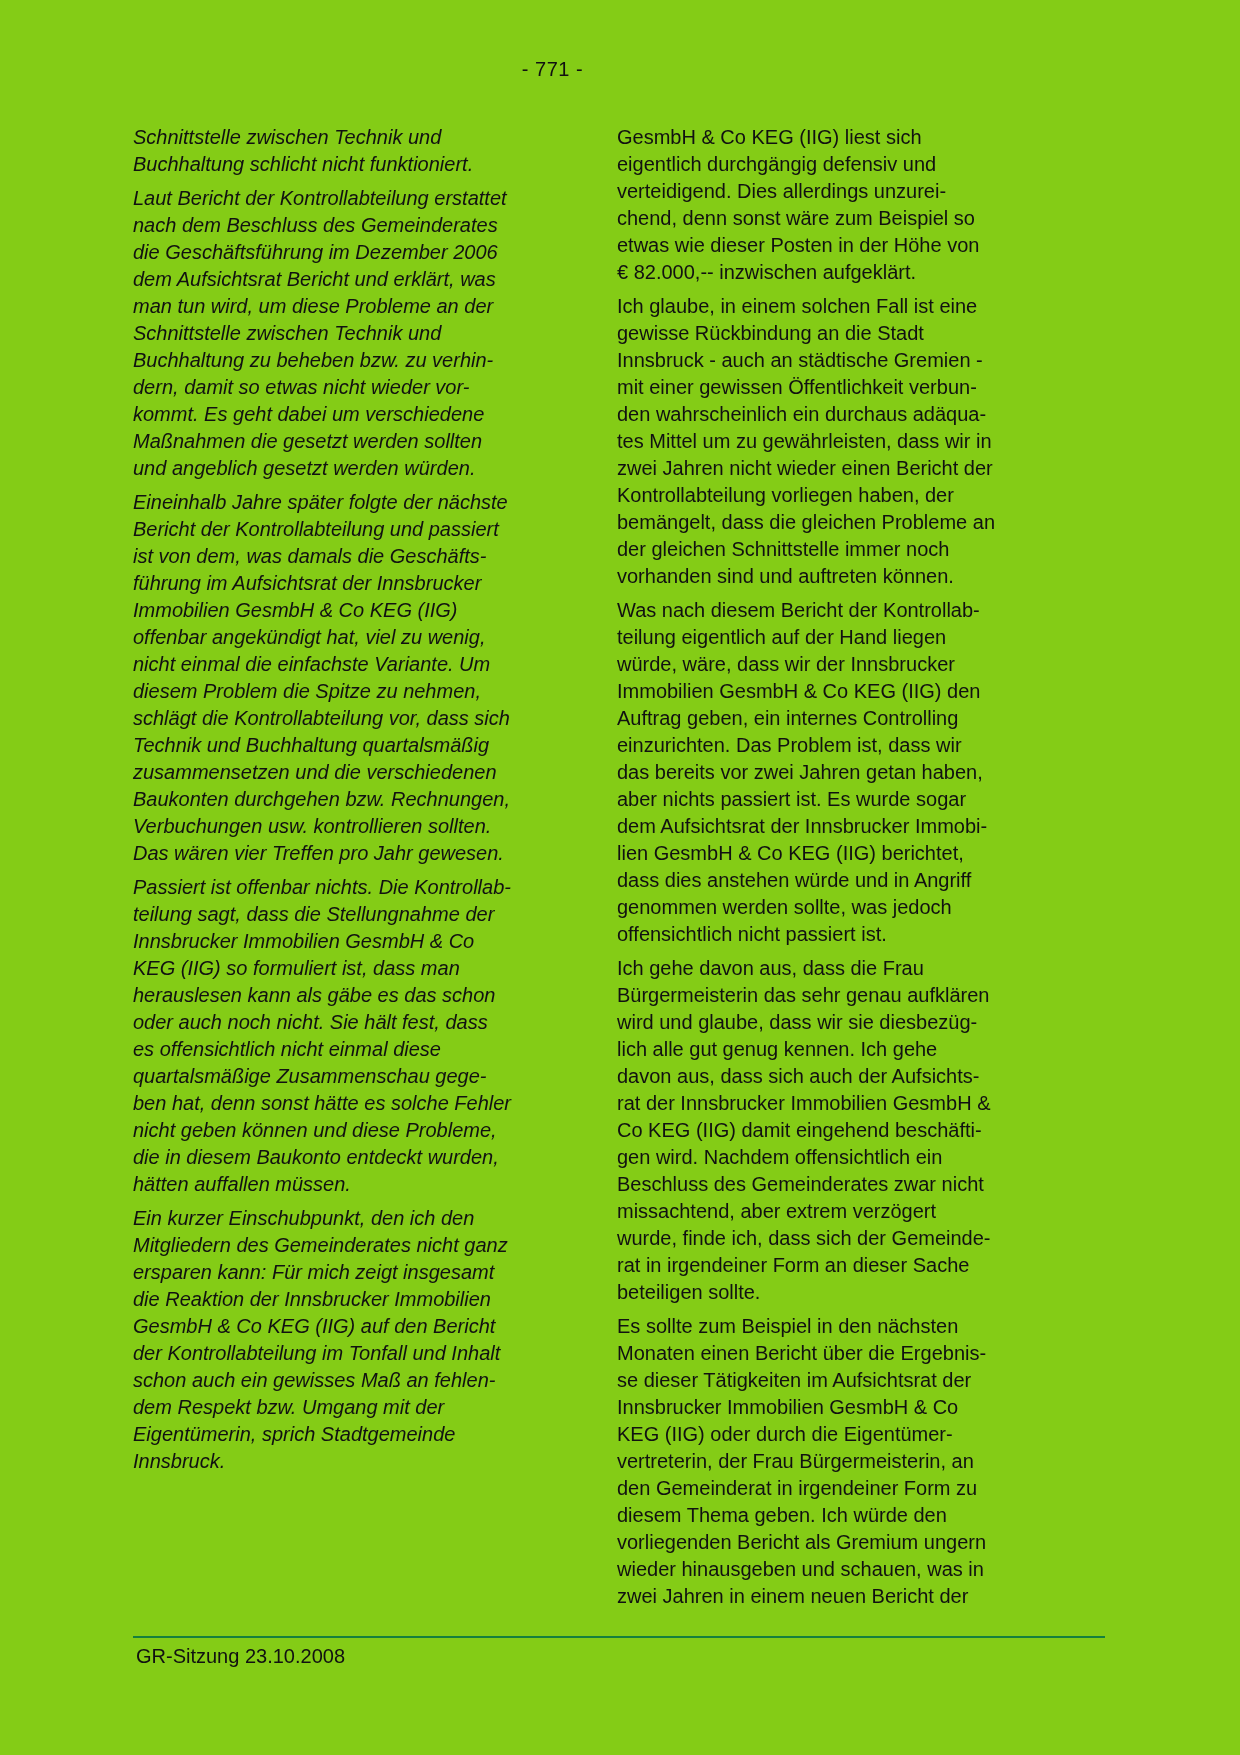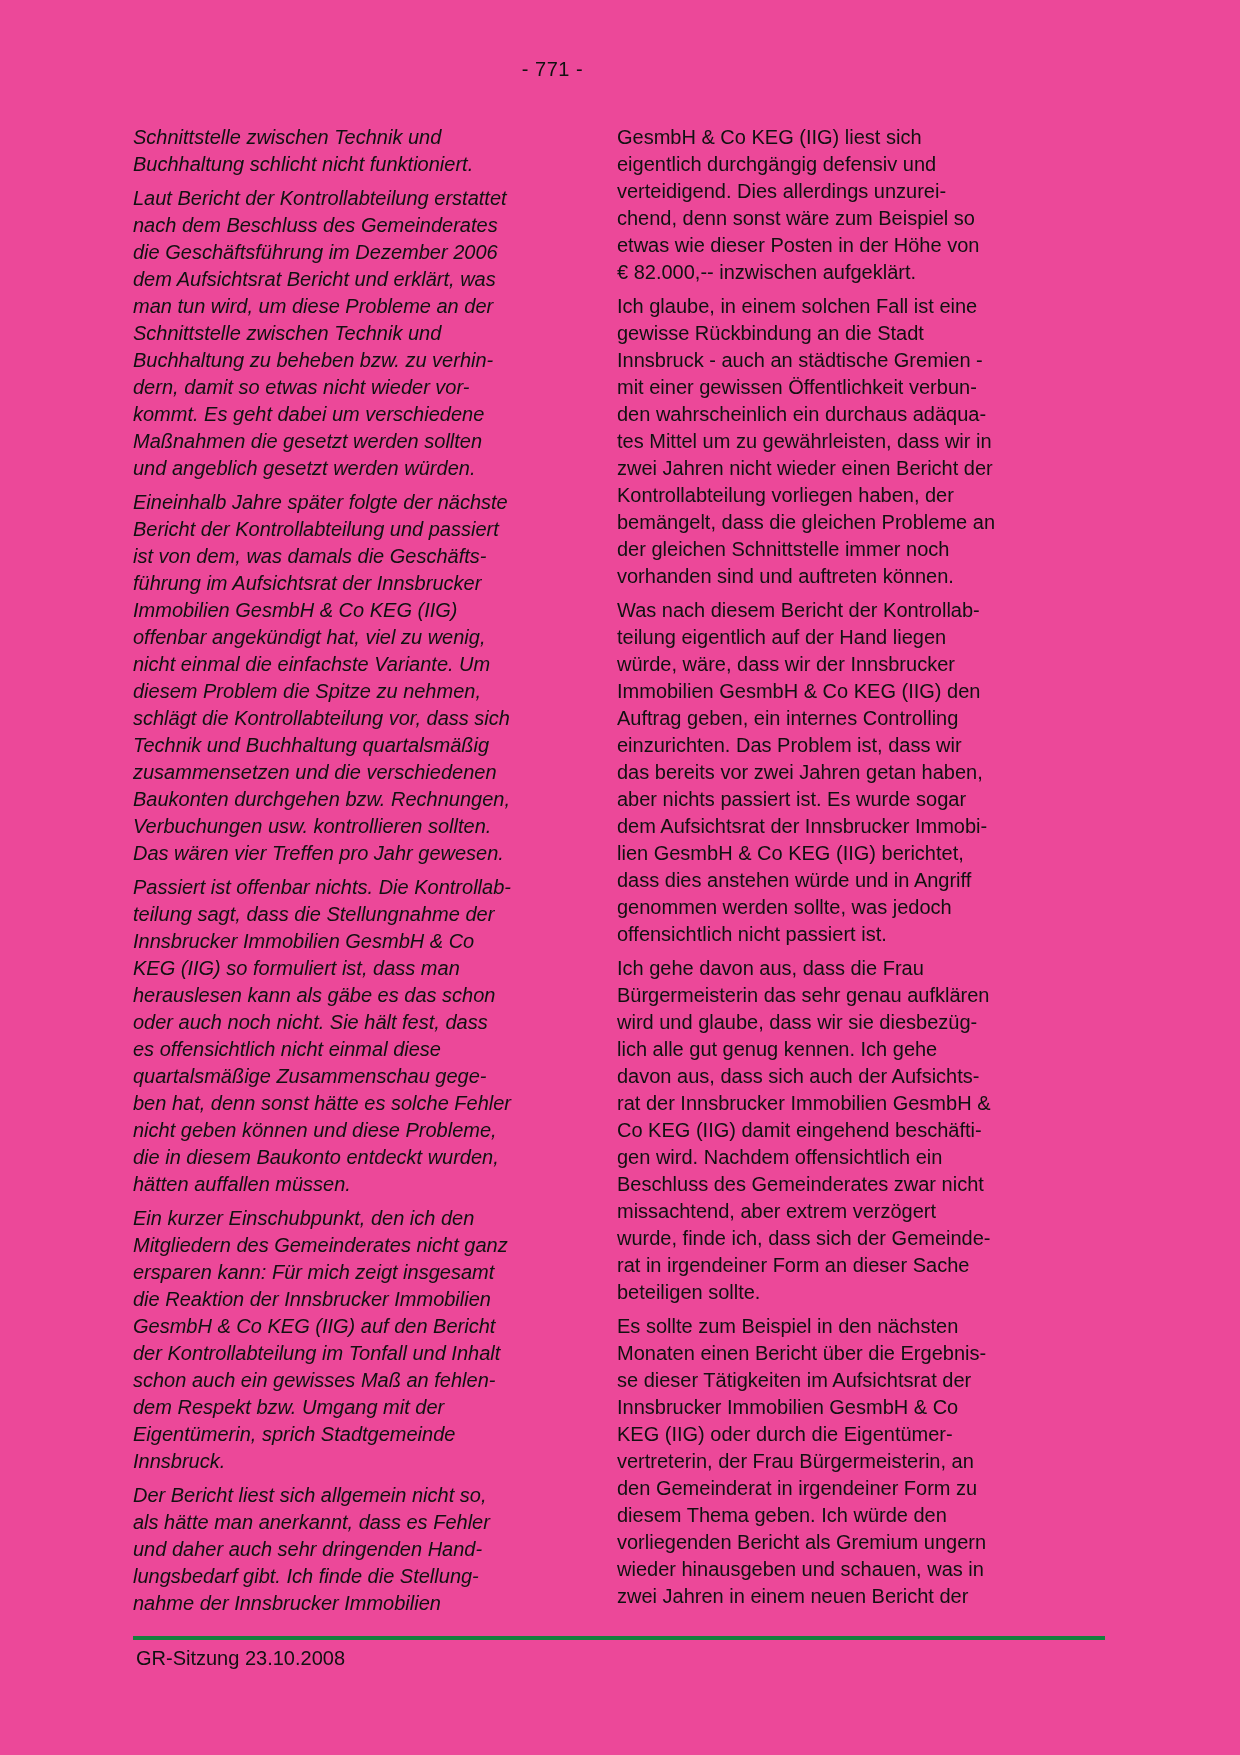--- a/index.html
+++ b/index.html
@@ -4,21 +4,21 @@
 <style>
   html, body {
     margin: 0;
     padding: 0;
     background: #ffffff;
   }
   .page {
     position: relative;
     width: 1240px;
     height: 1755px;
-    background: #ec4899;
+    background: #84cc16;
     font-family: "Liberation Sans", sans-serif;
     color: #111111;
     overflow: hidden;
   }
   .page-number {
     position: absolute;
     top: 58px;
     left: 0;
     width: 1105px;
     text-align: center;
@@ -35,21 +35,21 @@
   .column-right { left: 585px; width: 440px; margin-left: 32px; }
   .column p {
     margin: 0 0 7px 0;
     white-space: pre-line;
   }
   .footer {
     position: absolute;
     left: 133px;
     top: 1636px;
     width: 972px;
-    border-top: 4px solid #15803d;
+    border-top: 2px solid #15803d;
     padding-top: 7px;
   }
   .footer-text {
     font-size: 20px;
     padding-left: 3px;
   }
 </style>
 </head>
 <body>
 
@@ -100,25 +100,20 @@
     <p>Ein kurzer Einschubpunkt, den ich den
 Mitgliedern des Gemeinderates nicht ganz
 ersparen kann: Für mich zeigt insgesamt
 die Reaktion der Innsbrucker Immobilien
 GesmbH &amp; Co KEG (IIG) auf den Bericht
 der Kontrollabteilung im Tonfall und Inhalt
 schon auch ein gewisses Maß an fehlen-
 dem Respekt bzw. Umgang mit der
 Eigentümerin, sprich Stadtgemeinde
 Innsbruck.</p>
-    <p>Der Bericht liest sich allgemein nicht so,
-als hätte man anerkannt, dass es Fehler
-und daher auch sehr dringenden Hand-
-lungsbedarf gibt. Ich finde die Stellung-
-nahme der Innsbrucker Immobilien</p>
   </div>
 
   <div class="column column-right">
     <p>GesmbH &amp; Co KEG (IIG) liest sich
 eigentlich durchgängig defensiv und
 verteidigend. Dies allerdings unzurei-
 chend, denn sonst wäre zum Beispiel so
 etwas wie dieser Posten in der Höhe von
 € 82.000,-- inzwischen aufgeklärt.</p>
     <p>Ich glaube, in einem solchen Fall ist eine

